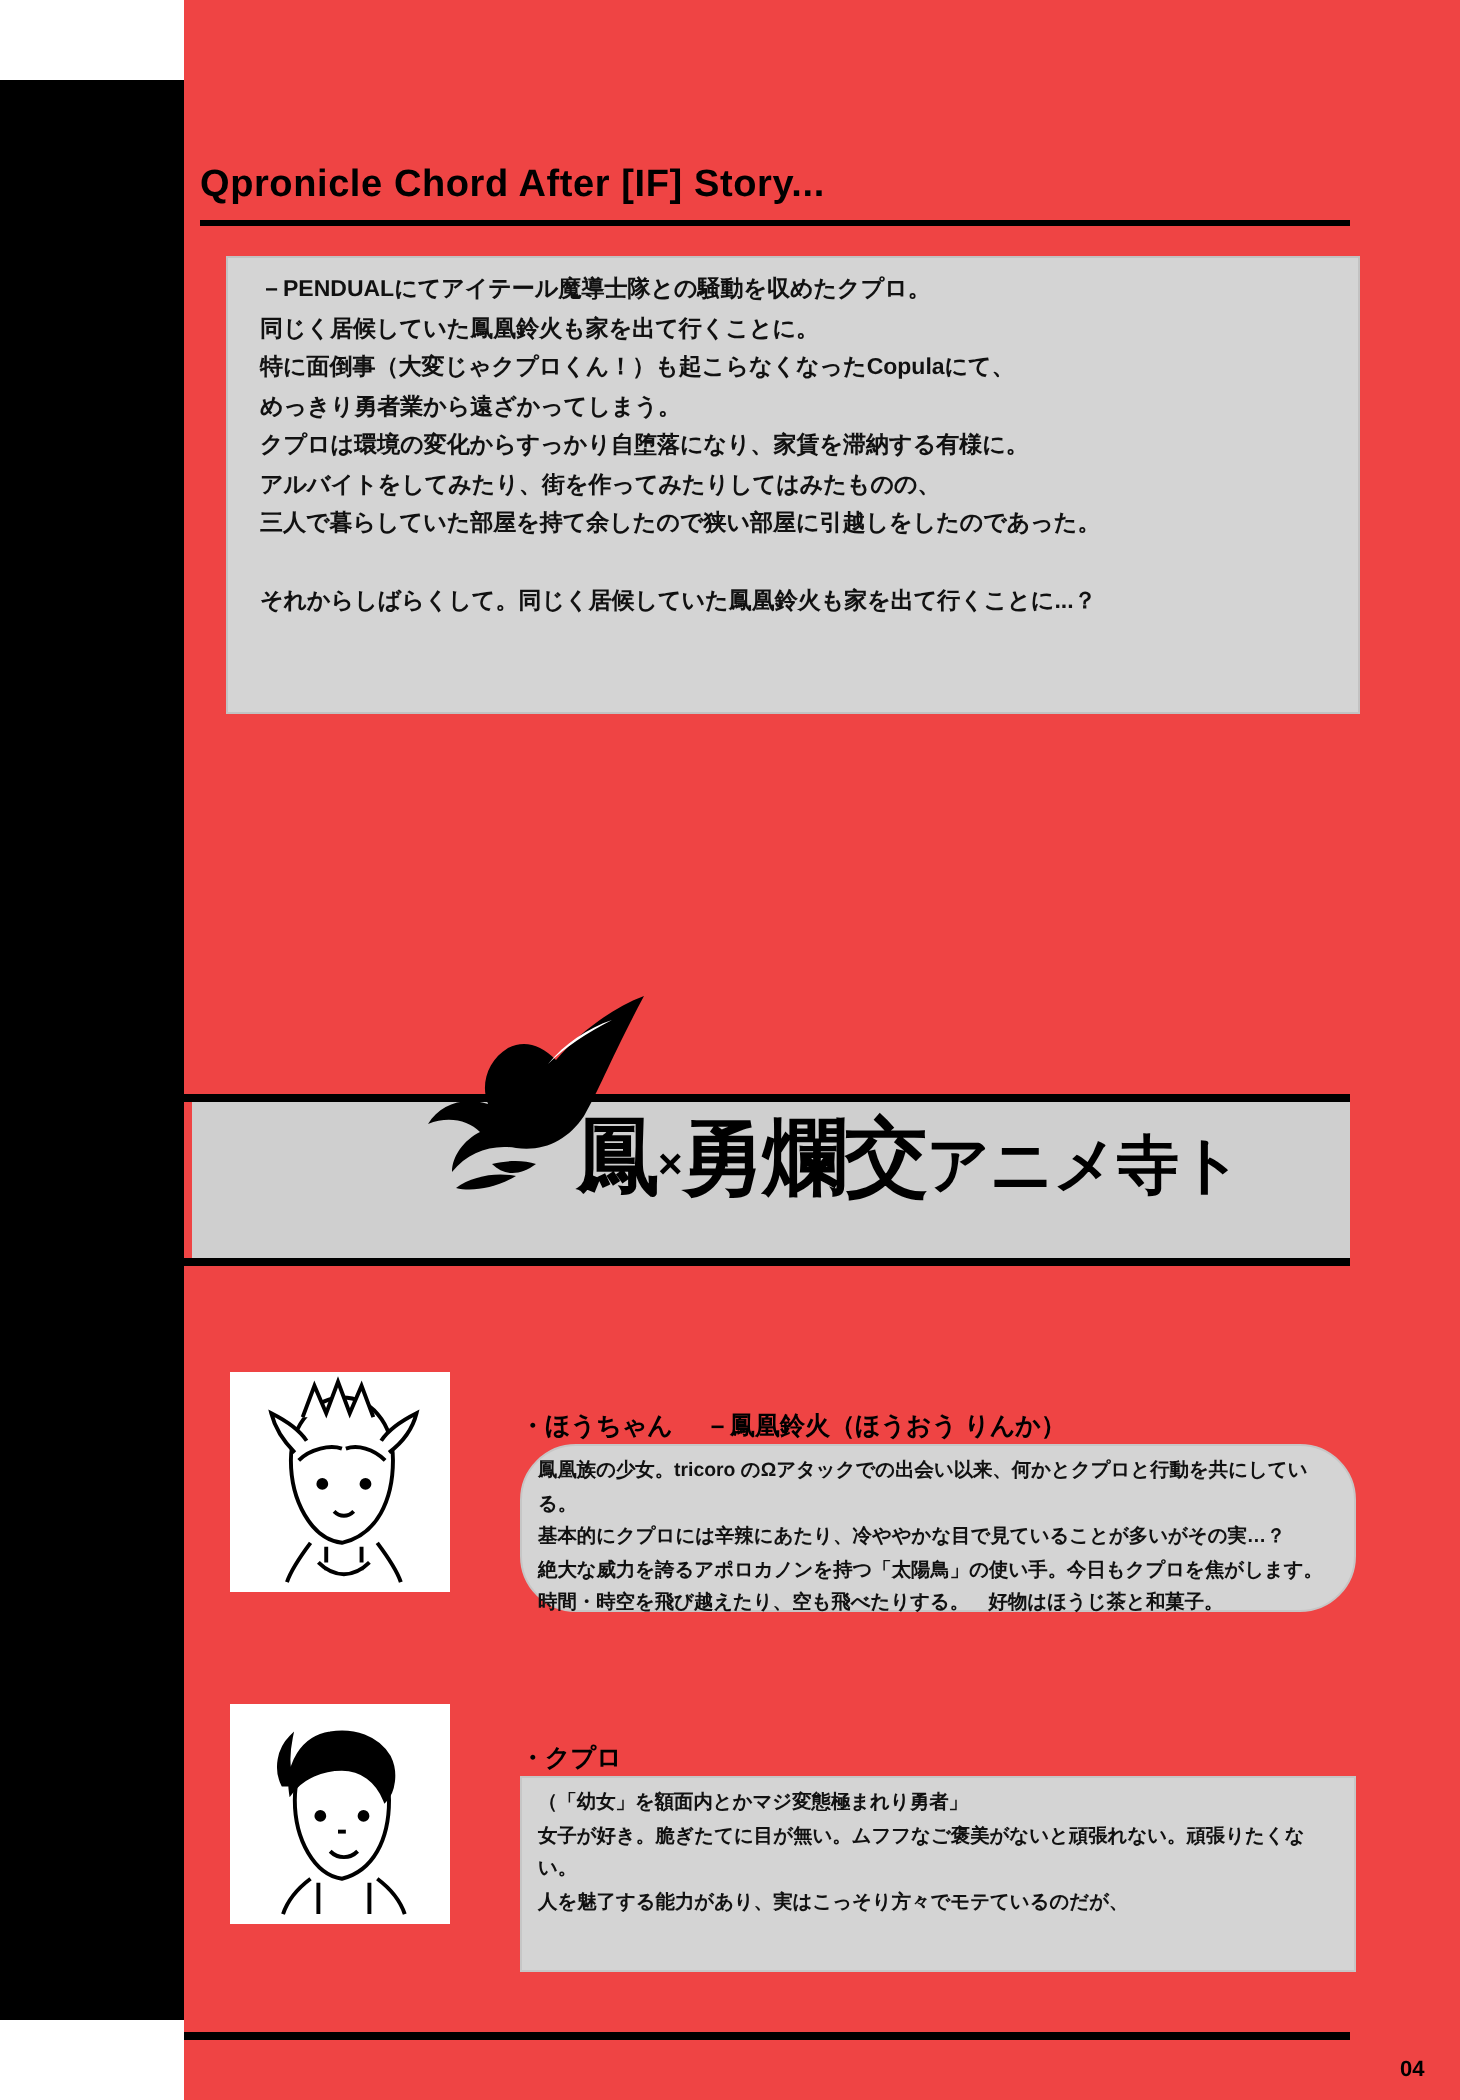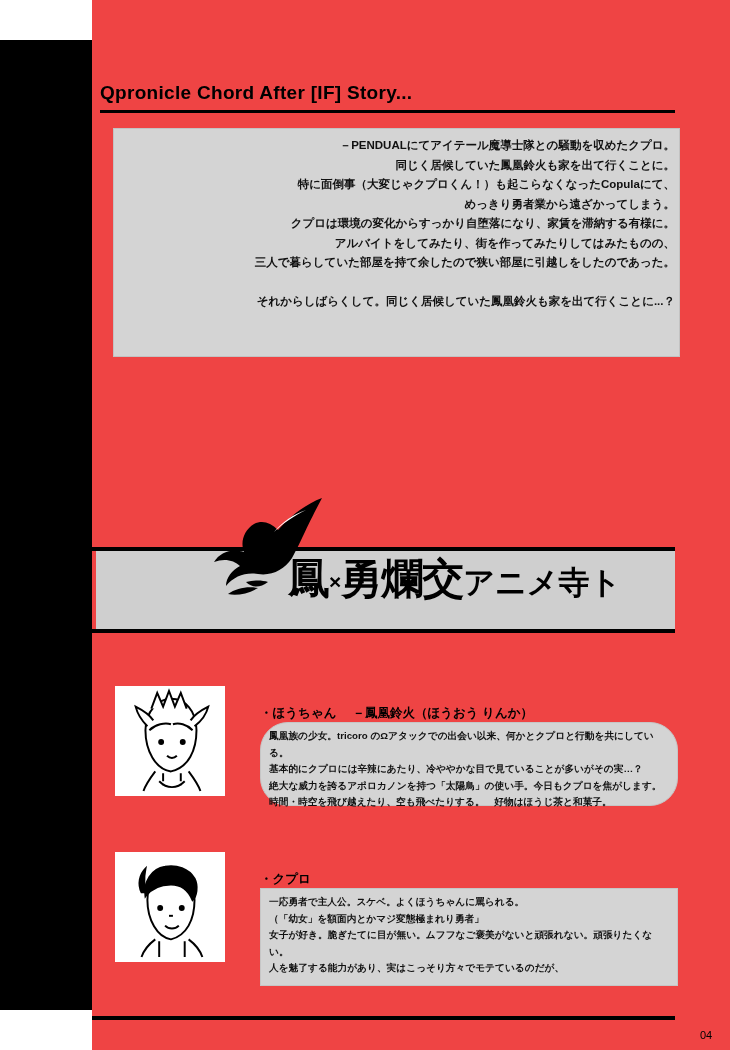--- a/index.html
+++ b/index.html
@@ -71,21 +71,21 @@
   .story-text {
     position: absolute;
     left: 130px;
     top: 136px;
     width: 545px;
     font-size: 11.5px;
     font-weight: bold;
     line-height: 19.5px;
     color: #111;
   }
-  .story-text p { margin: 0; text-align: right; }
+  .story-text p { margin: 0; }
   .story-text .gap { height: 19px; }
 
   
   .banner-rule-top {
     position: absolute;
     left: 92px;
     top: 547px;
     width: 583px;
     height: 4px;
     background: #000;
@@ -167,21 +167,21 @@
     padding: 5px 8px 6px 8px;
     box-sizing: border-box;
   }
   .char-desc p { margin: 0; }
 
   .page-number {
     position: absolute;
     left: 700px;
     top: 1029px;
     font-size: 11px;
-    font-weight: normal;
+    font-weight: bold;
     color: #000;
   }
   svg { display: block; }
 </style>
 </head>
 <body>
 
 <div class="page">
 
   <div class="spine"></div>
@@ -266,21 +266,20 @@
         <path d="M54 64 L58 64"></path>
         <path d="M50 74 C54 78 60 78 64 74"></path>
         <path d="M40 88 C32 94 28 100 26 106"></path>
         <path d="M74 88 C82 94 86 100 88 106"></path>
         <path d="M44 90 L44 106 M70 90 L70 106"></path>
       </g>
     </svg>
   </div>
   <div class="char-name" style="left:260px; top:871px;">・クプロ</div>
   <div class="char-desc" style="left:260px; top:888px; width:418px; height:98px;">
-    <p>一応勇者で主人公。スケベ。よくほうちゃんに罵られる。</p>
     <p>（「幼女」を額面内とかマジ変態極まれり勇者」</p>
     <p>女子が好き。脆ぎたてに目が無い。ムフフなご褒美がないと頑張れない。頑張りたくない。</p>
     <p>人を魅了する能力があり、実はこっそり方々でモテているのだが、</p>
   </div>
 
   <div class="char-rule-bottom"></div>
   <div class="page-number">04</div>
 
 </div>
 

